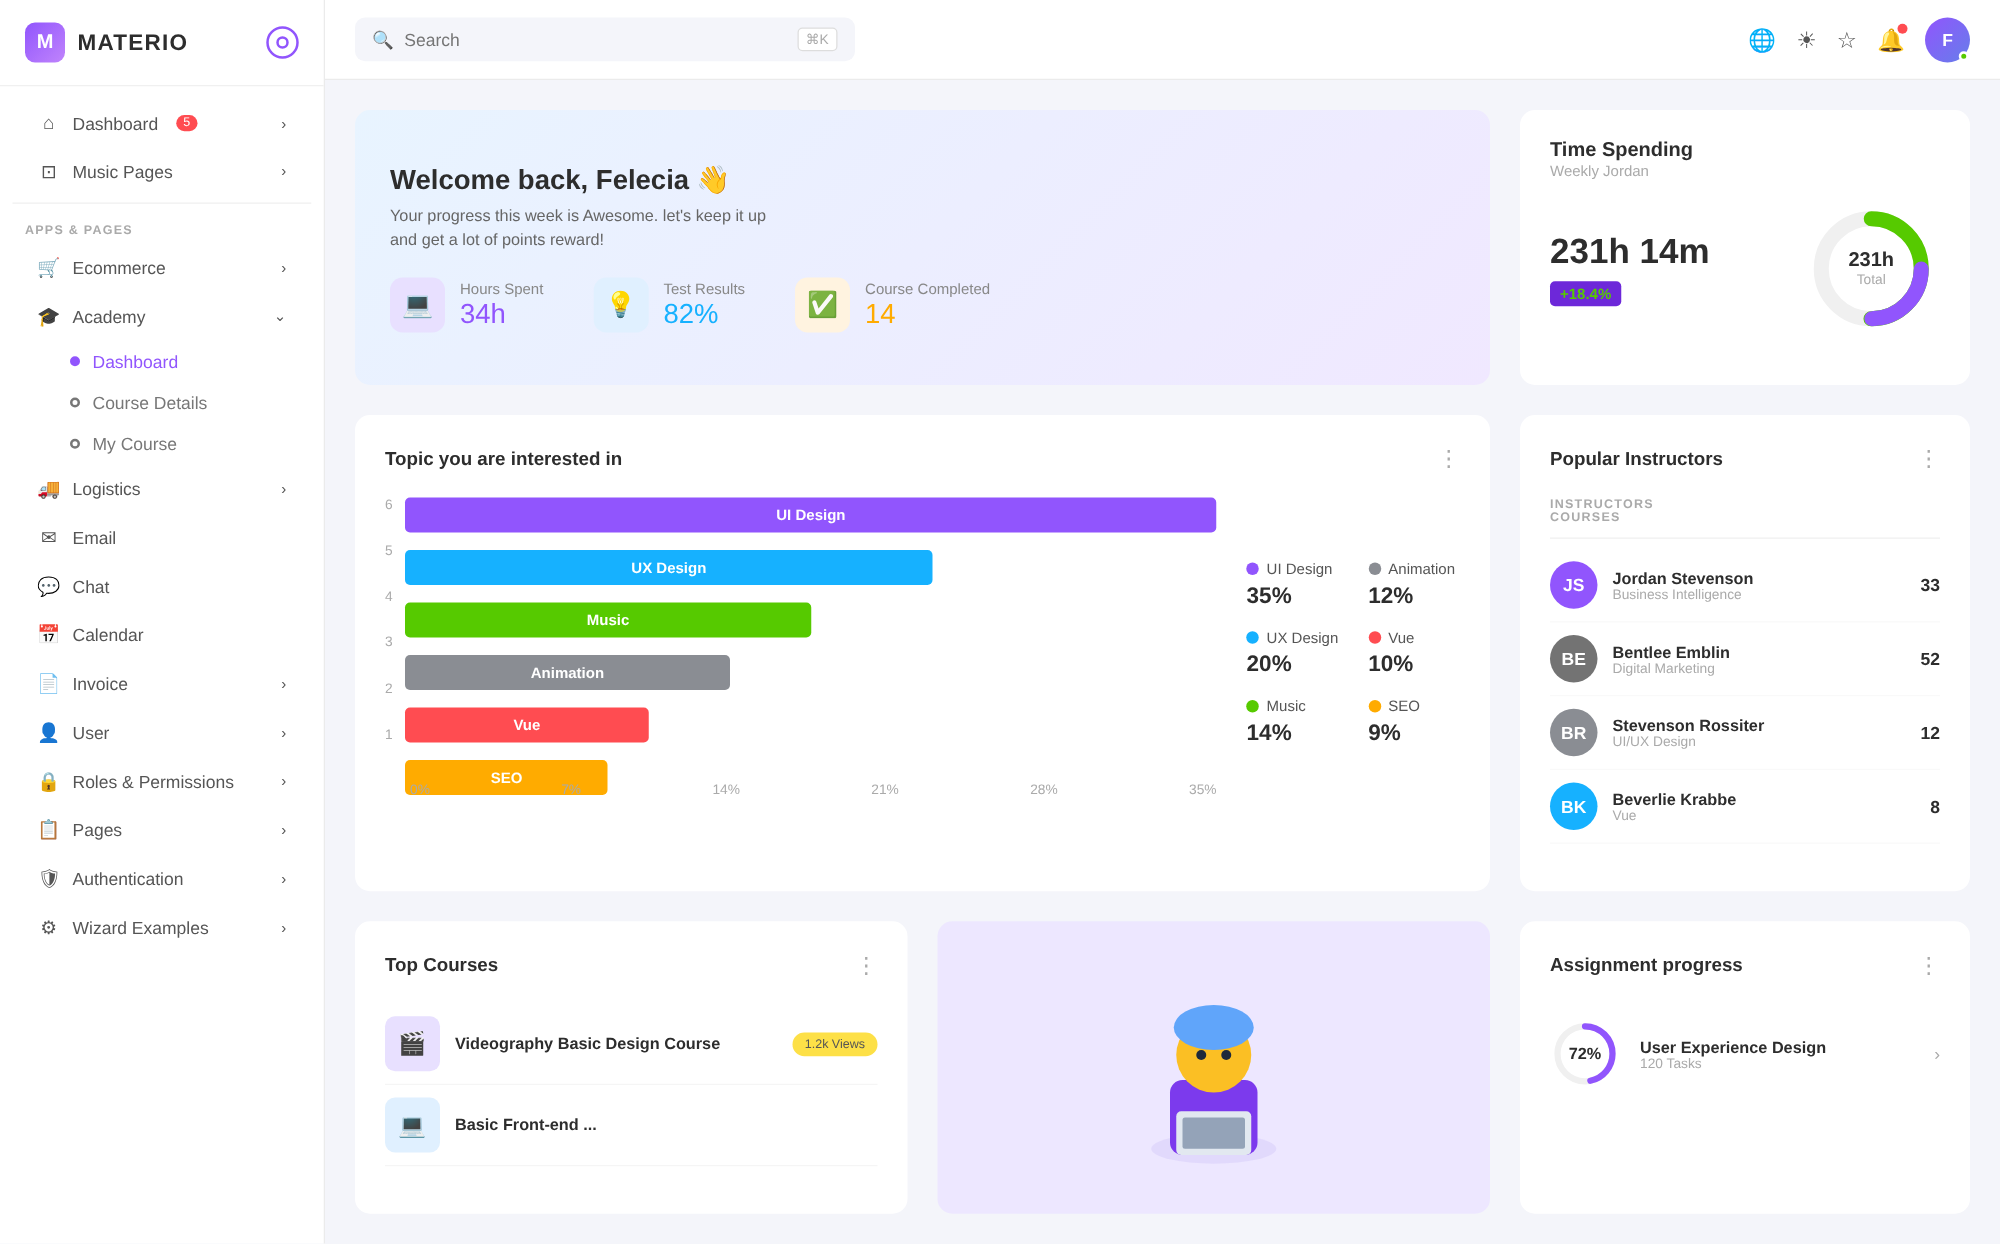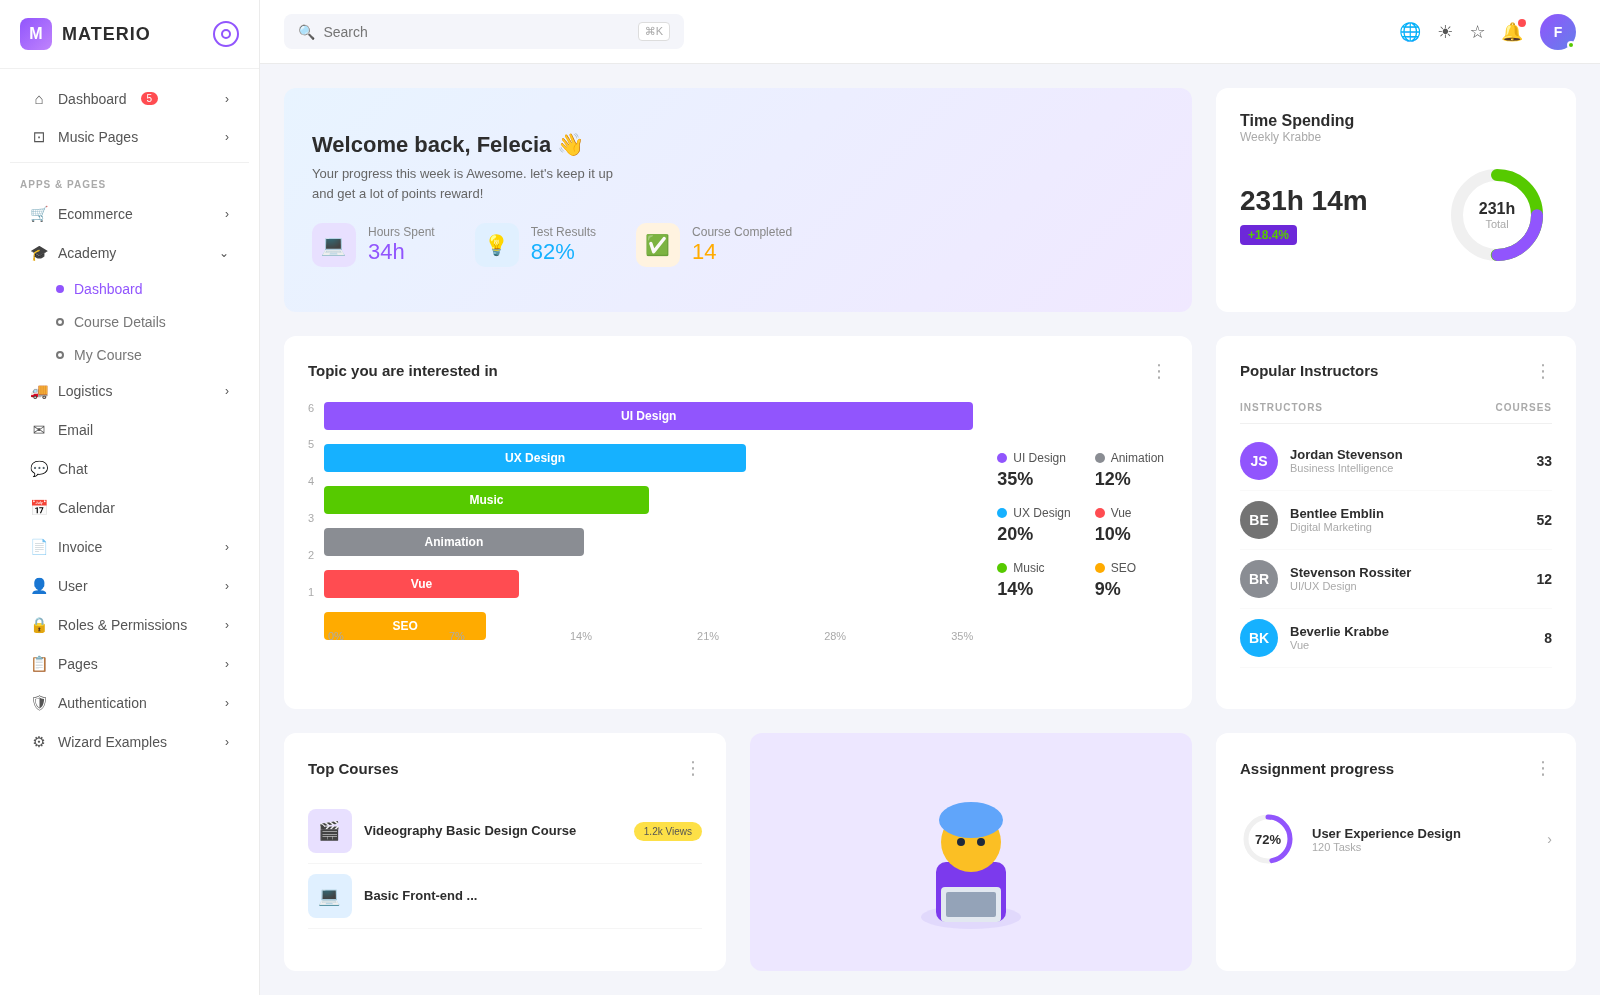--- a/index.html
+++ b/index.html
@@ -246,20 +246,21 @@
       padding: 24px;
     }
     .instructors-table { width: 100%; margin-top: 12px; }
     .instructors-table-header {
       display: flex; justify-content: space-between;
       font-size: 10px; font-weight: 600; color: #aaa;
       letter-spacing: 1px;
       padding-bottom: 10px;
       border-bottom: 1px solid #f0f0f0;
       margin-bottom: 8px;
+      flex-direction: column;
     }
     .instructor-row {
       display: flex; align-items: center;
       padding: 10px 0;
       border-bottom: 1px solid #f9f9f9;
     }
     .instructor-avatar {
       width: 38px; height: 38px; border-radius: 50%;
       margin-right: 12px; flex-shrink: 0;
       display: flex; align-items: center; justify-content: center;
@@ -494,21 +495,21 @@
               <div class="stat-label">Course Completed</div>
               <div class="stat-value orange">14</div>
             </div>
           </div>
         </div>
       </div>
     </div>
 
     <div class="time-card">
       <h3>Time Spending</h3>
-      <div class="subtitle">Weekly Krabbe</div>
+      <div class="subtitle">Weekly Jordan</div>
       <div class="time-main">
         <div>
           <div class="time-value">231h 14m</div>
           <div class="time-badge">+18.4%</div>
         </div>
         <div class="donut-container">
           <svg width="110" height="110" viewBox="0 0 110 110">
             <circle cx="55" cy="55" r="40" fill="none" stroke="#f0f0f0" stroke-width="12"></circle>
             <circle cx="55" cy="55" r="40" fill="none" stroke="#56ca00" stroke-width="12" stroke-dasharray="188.5 251.3" stroke-dashoffset="62.8" stroke-linecap="round" transform="rotate(-90 55 55)"></circle>
             <circle cx="55" cy="55" r="40" fill="none" stroke="#9155fd" stroke-width="12" stroke-dasharray="62 251.3" stroke-dashoffset="250.3" stroke-linecap="round" transform="rotate(-90 55 55)"></circle>

